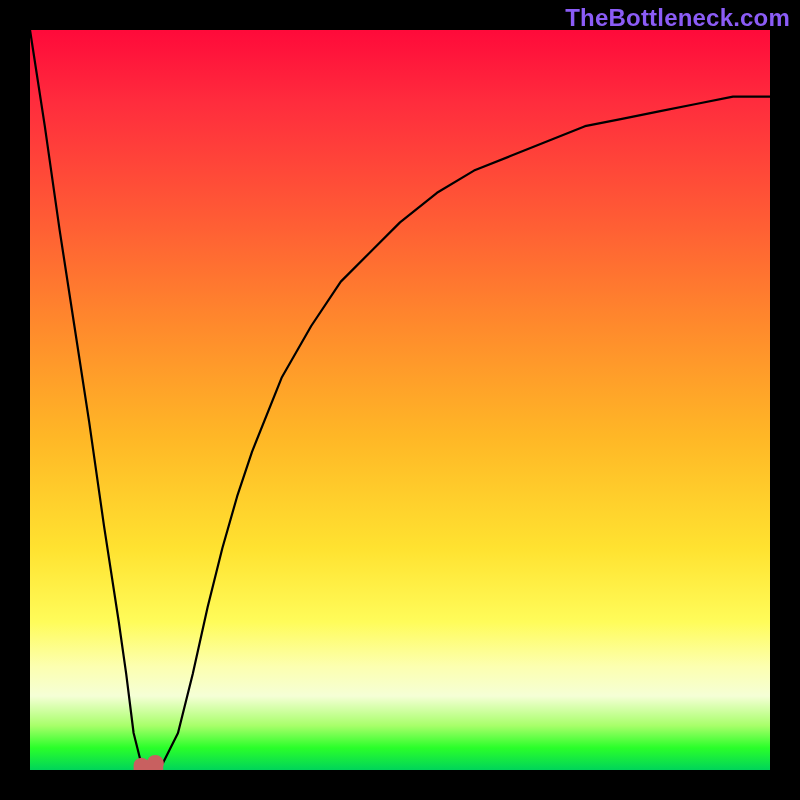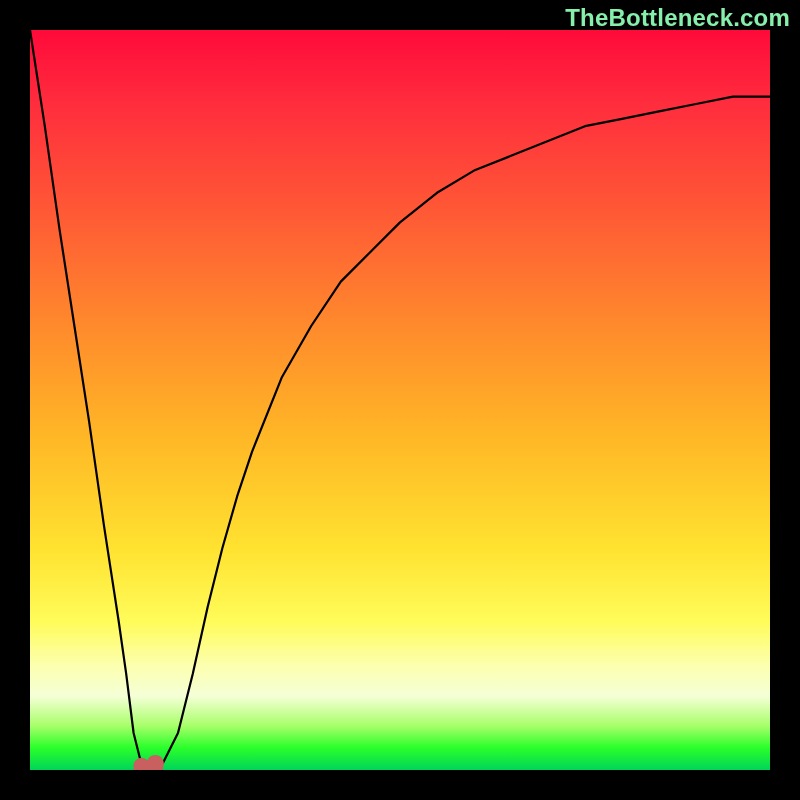--- a/index.html
+++ b/index.html
@@ -46,21 +46,21 @@
       #2aff2a 97%,
       #00d45a 100%
     );
   }
   .watermark {
     position: absolute;
     top: 4px;
     right: 10px;
     font-size: 24px;
     font-weight: 600;
-    color: #86efac;
+    color: #8b5cf6;
     letter-spacing: 0.2px;
     user-select: none;
   }
   svg.curve-layer {
     position: absolute;
     left: 0;
     top: 0;
     width: 100%;
     height: 100%;
     overflow: visible;

